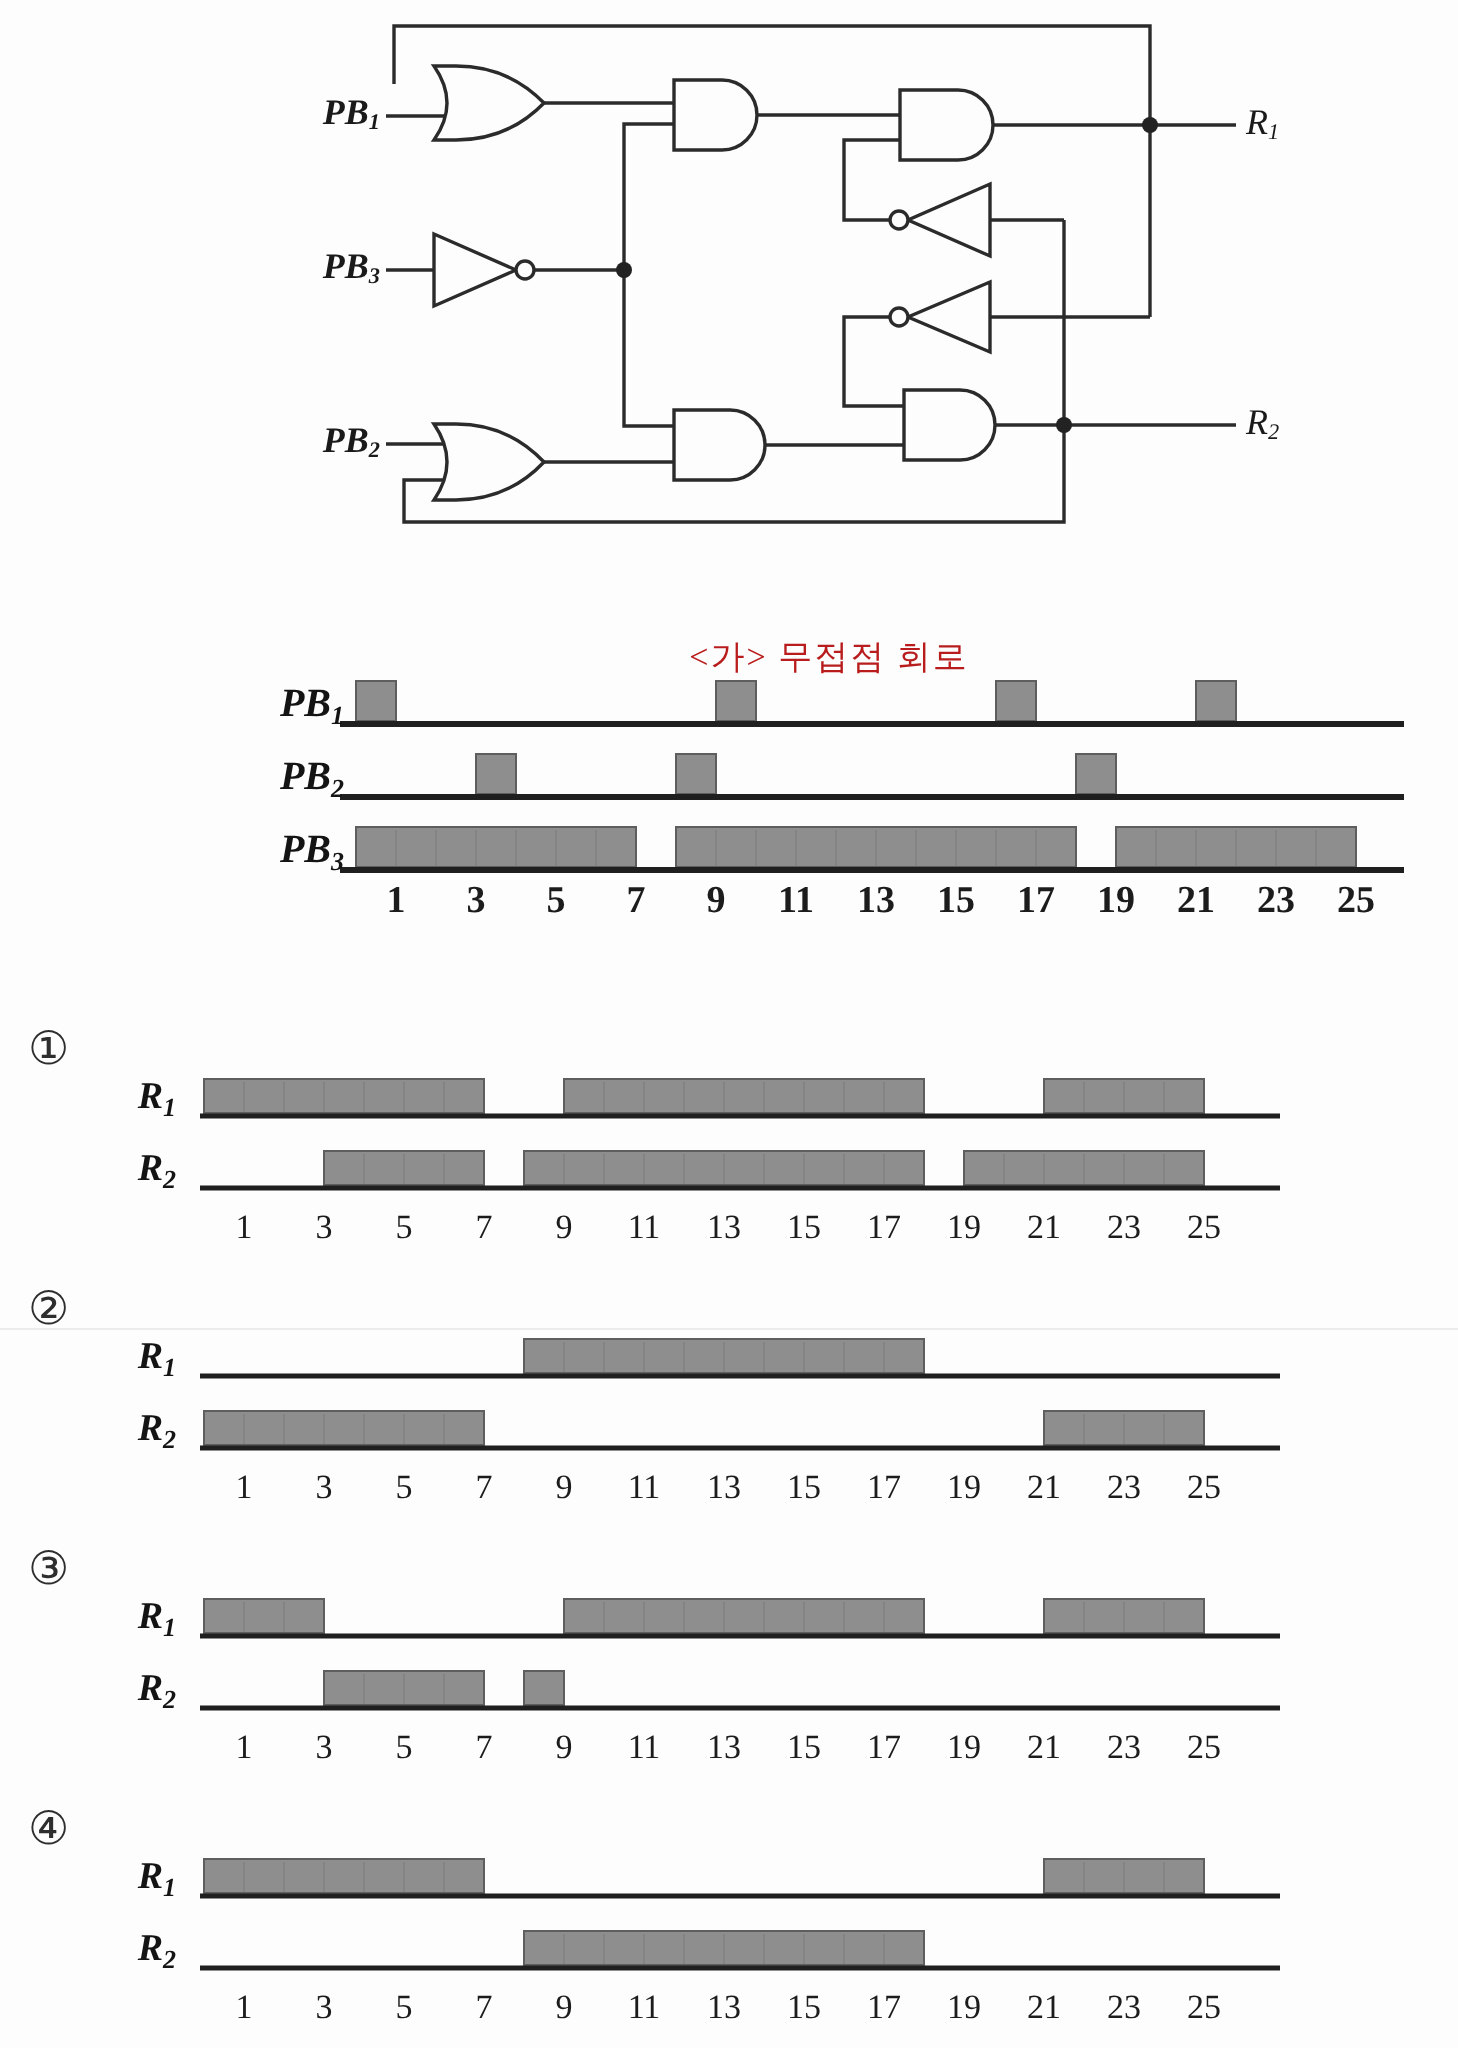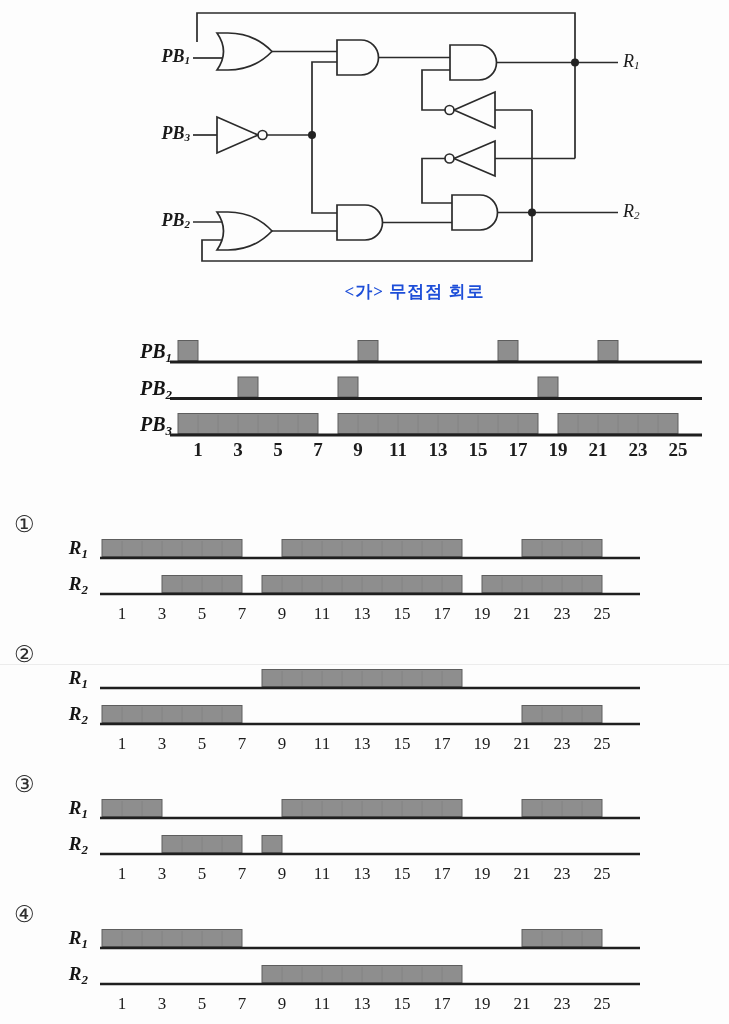--- a/index.html
+++ b/index.html
@@ -7,21 +7,21 @@
        font-family:"Liberation Serif", serif;color:#141414;}
   .page{position:absolute;inset:0;padding-left:32px;}
   svg{display:block;}
   .abs{position:absolute;}
   .clabel{position:absolute;font-style:italic;font-weight:bold;font-size:18px;color:#1a1a1a;
           white-space:nowrap;}
   .clabel.outlbl{font-weight:normal;font-size:18px;}
   .clabel sub, .chart-caption sub{font-size:.62em;}
   sub{vertical-align:-0.22em;font-style:italic;}
   .chart-caption{position:absolute;left:100px;right:0;text-align:center;
-                 font-size:17px;font-weight:bold;color:#1d4ed8;letter-spacing:1px;}
+                 font-size:17px;font-weight:normal;color:#b91c1c;letter-spacing:1px;margin-top:37px;}
   .opt-marker{position:absolute;left:14px;font-size:23px;color:#2e2e2e;line-height:1;}
   .chart-box{position:absolute;left:0;width:729px;}
   .scan-line{position:absolute;left:0;right:0;top:664px;height:1px;background:#ececec;}
 </style>
 </head>
 <body>
 
 <div class="page">
 
   <svg class="abs" style="left:0;top:0" width="729" height="312" viewBox="0 0 729 312">

